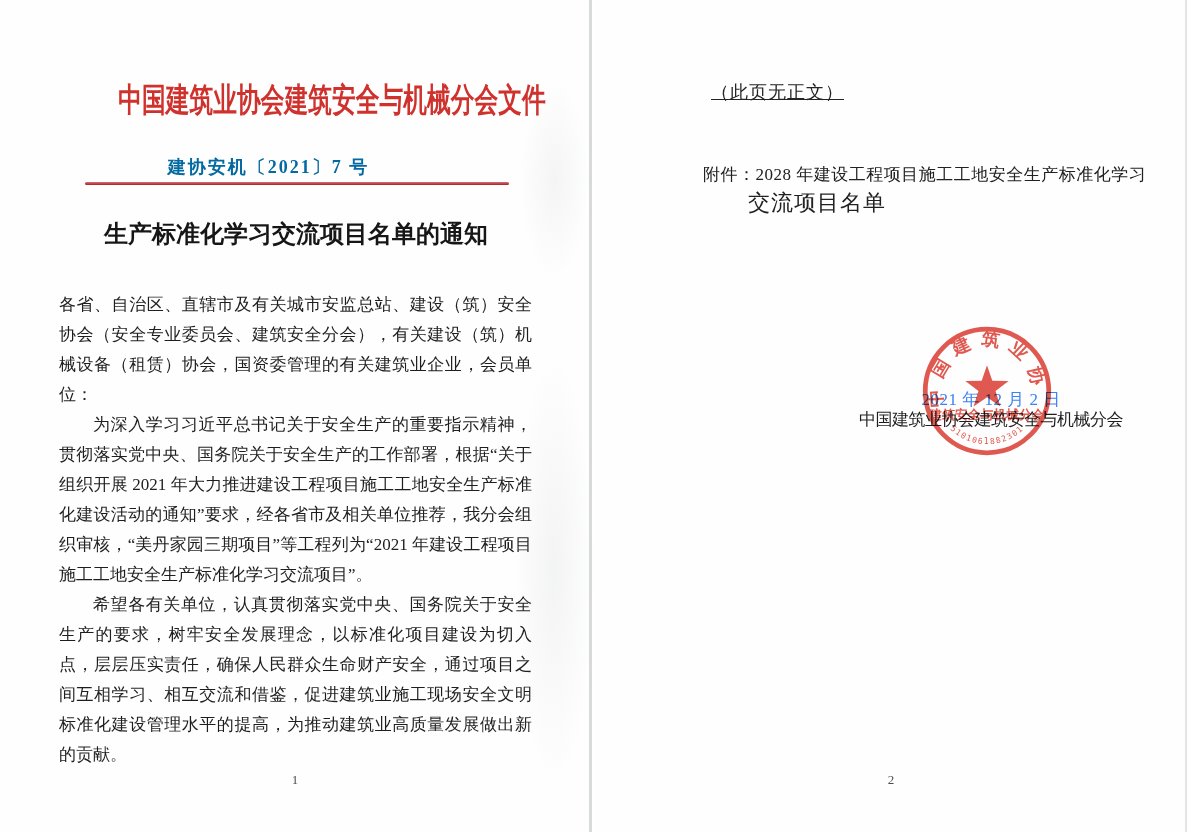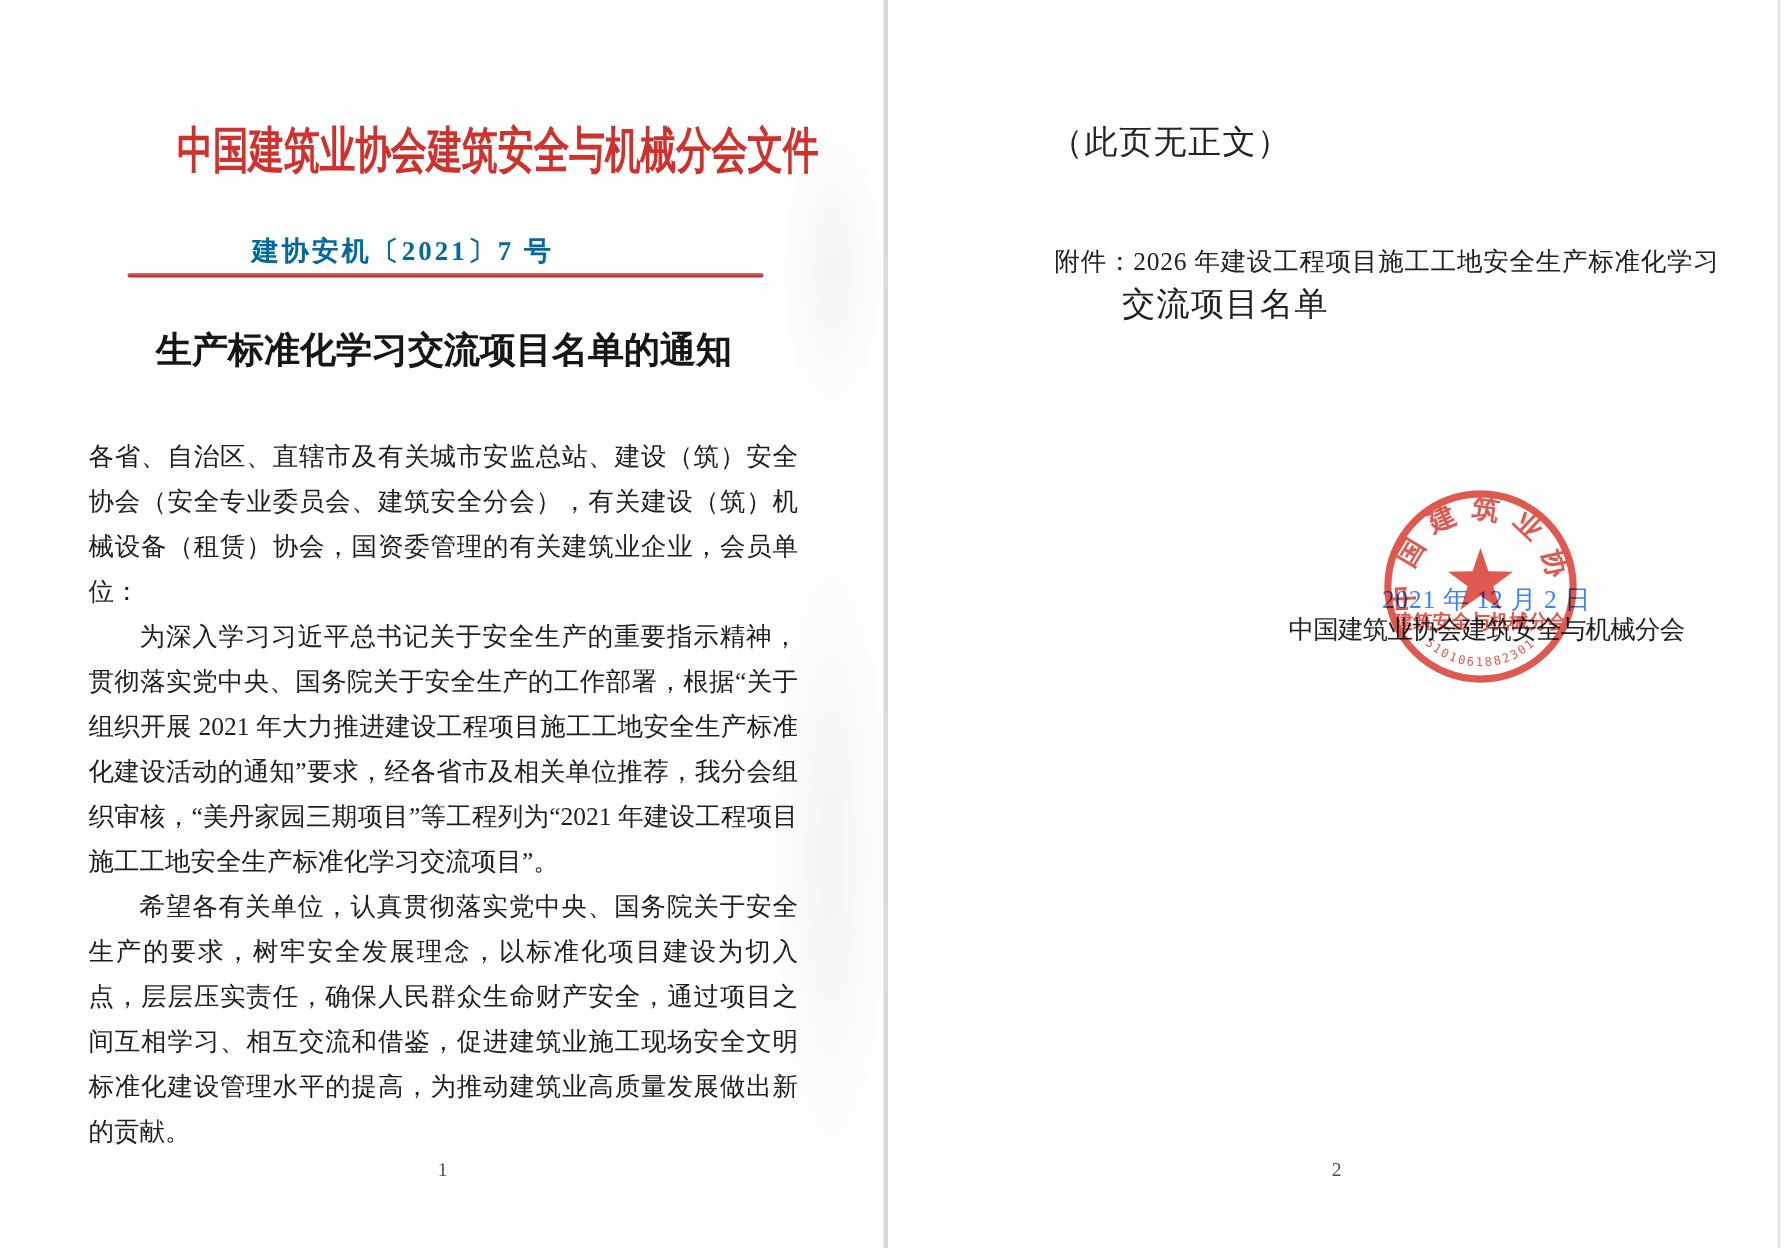--- a/index.html
+++ b/index.html
@@ -32,21 +32,21 @@
   .doc-title{position:absolute;left:30px;top:216px;width:532px;text-align:center;
     font-size:24px;font-weight:bold;color:#161616;line-height:37px;}
   .doc-body{position:absolute;left:59px;top:290px;width:473px;
     font-size:17px;line-height:30px;text-align:justify;color:#1e1e1e;}
   .doc-body p{margin:0;}
   .doc-body p.indent{text-indent:2em;}
   .page-num{position:absolute;top:772px;left:0;width:100%;text-align:center;
     font-size:13px;color:#4e4e4e;font-family:"Liberation Serif",serif;}
 
   
-  .no-body-note{position:absolute;left:107px;top:80px;font-size:22px;color:#242424;letter-spacing:1px;}
+  .no-body-note{position:absolute;left:118px;top:80px;font-size:18px;color:#242424;letter-spacing:1px;text-decoration:underline;}
   .attach-1{position:absolute;left:110px;top:163px;font-size:17px;color:#212121;letter-spacing:.5px;white-space:nowrap;}
   .attach-2{position:absolute;left:155px;top:188px;font-size:22px;color:#212121;letter-spacing:1px;}
   .issuer{position:absolute;left:260px;top:376px;width:276px;text-align:center;
     font-size:17px;color:#1f1f1f;letter-spacing:-0.5px;white-space:nowrap;margin-top:32px;}
   .issue-date{position:absolute;left:260px;top:388px;width:276px;text-align:center;
     font-size:17px;color:#3b82f6;letter-spacing:.5px;}
   .seal{position:absolute;left:318px;top:315px;width:152px;height:152px;
     opacity:.88;mix-blend-mode:multiply;}
 </style>
 </head>
@@ -79,21 +79,21 @@
     <div class="shade s1"></div>
     <div class="shade s2"></div>
   </div>
 
   <div class="divider"></div>
 
   <div class="page page-right">
 
     <div class="no-body-note">（此页无正文）</div>
 
-    <div class="attach-1">附件：2026 年建设工程项目施工工地安全生产标准化学习</div>
+    <div class="attach-1">附件：2028 年建设工程项目施工工地安全生产标准化学习</div>
     <div class="attach-2">交流项目名单</div>
 
     <div class="issuer">中国建筑业协会建筑安全与机械分会</div>
     <div class="issue-date">2021 年 12 月 2 日</div>
 
     <svg class="seal" viewBox="0 0 160 160">
       <circle cx="80" cy="80" r="65" fill="none" stroke="#dc4237" stroke-width="5"></circle>
       <defs>
         <path id="sealTopArc" d="M 34.9 96.4 A 48 48 0 1 1 125.1 96.4" fill="none"></path>
         <path id="sealBottomArc" d="M 34.1 112.1 A 56 56 0 0 0 125.9 112.1" fill="none"></path>

